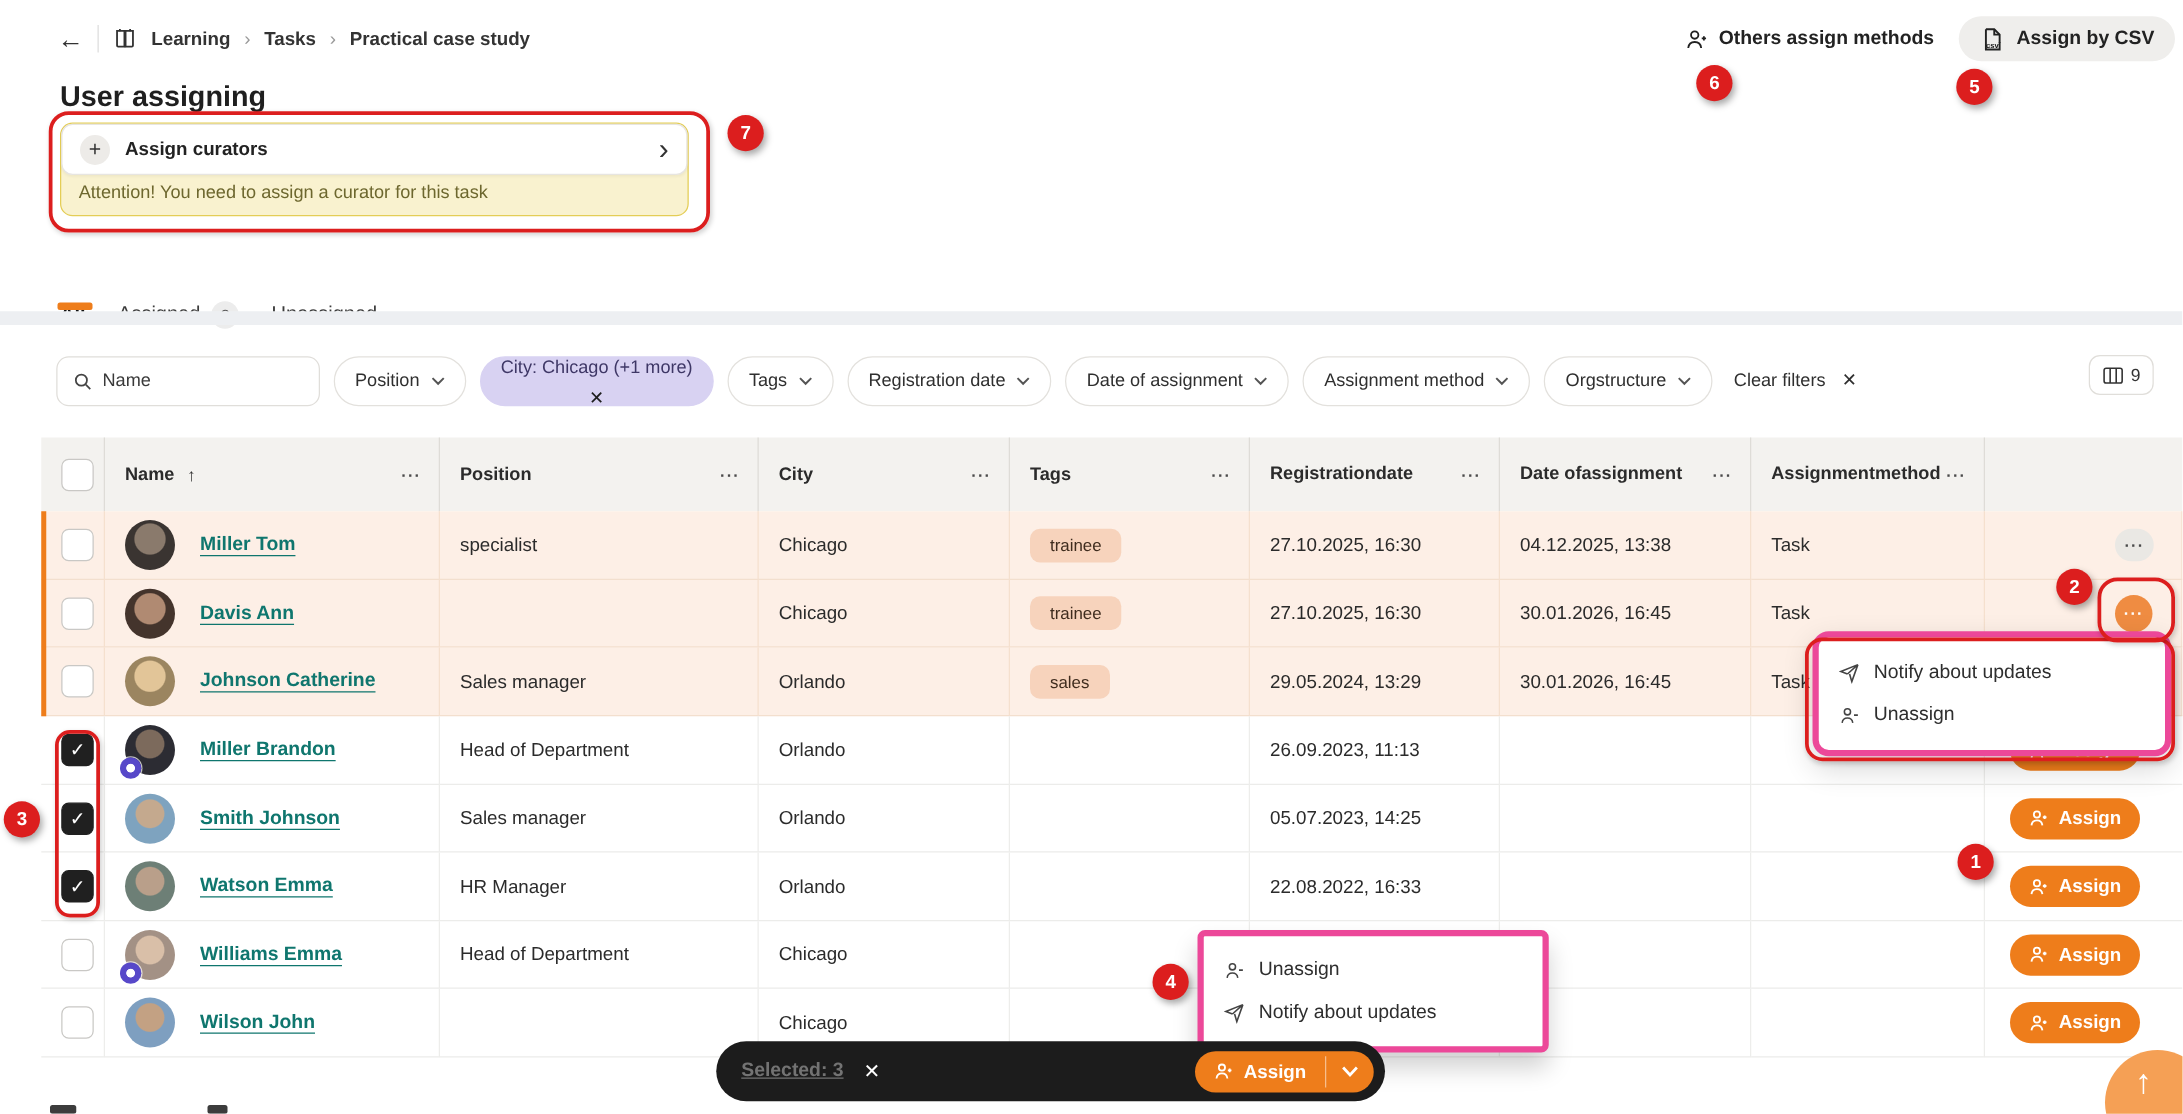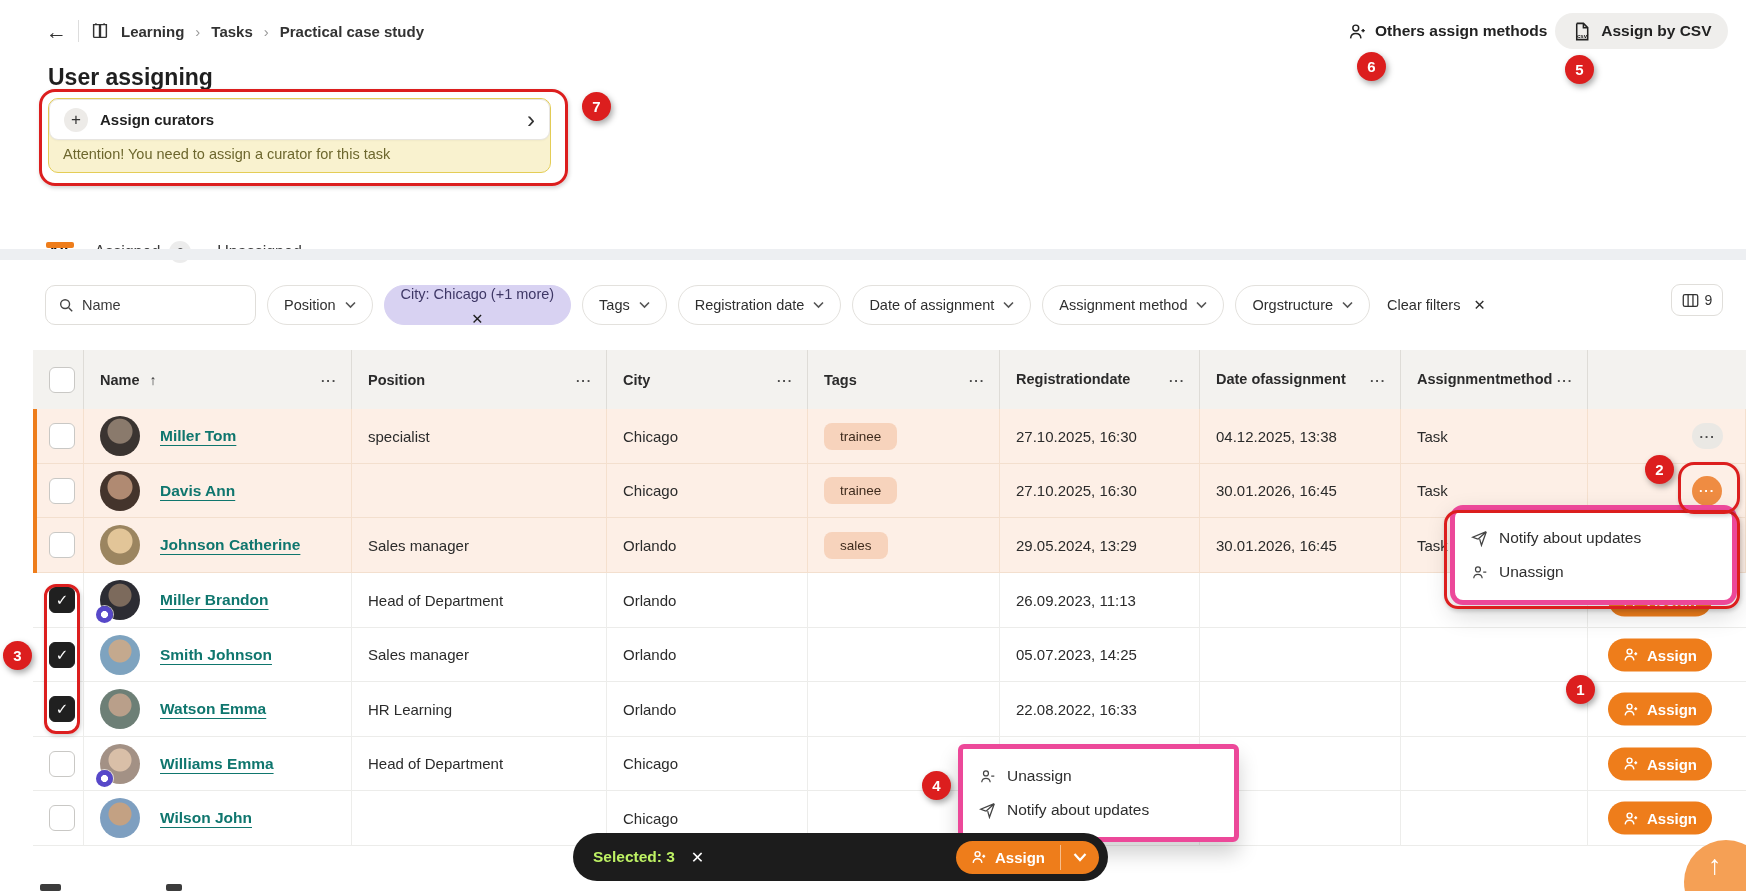--- a/index.html
+++ b/index.html
@@ -12,21 +12,21 @@
   .abs { position:absolute; }
   svg { display:block; }
 
   
   .crumbbar { left:46px; top:16px; height:30px; display:flex; align-items:center; gap:11px; }
   .backarrow { font-size:21px; color:#333; cursor:pointer; line-height:1; }
   .vdiv { width:1px; height:22px; background:#ddd; }
   .crumb { font-size:15px; color:#333; font-weight:600; }
   .crumbsep { font-size:15px; color:#9a9a9a; font-weight:400; }
 
-  .topactions { top:13px; left:1348px; display:flex; align-items:center; gap:8px; }
+  .topactions { top:13px; left:1348px; display:flex; align-items:center; gap:20px; }
   .otherslink { display:flex; align-items:center; gap:8px; font-size:15.5px; font-weight:600; color:#222; cursor:pointer; }
   .csvbtn { display:flex; align-items:center; gap:9px; height:36px; padding:0 16px;
     background:#efeeec; border-radius:18px; font-size:15.5px; font-weight:600; color:#222; cursor:pointer; }
 
   
   .pagetitle { left:48px; top:64px; font-size:23px; font-weight:700; color:#1f1f1f; }
   .curatorwrap { left:48px; top:98px; width:503px; height:75px; background:#f9f2cf;
     border:1.5px solid #e4cd56; border-radius:10px; }
   .curatorcard { position:absolute; left:0; top:0; width:100%; height:41px; background:#fff;
     border:1px solid #e7e5e1; border-radius:9px; display:flex; align-items:center; padding:0 14px; gap:12px; cursor:pointer;
@@ -119,21 +119,21 @@
   
   .menu { background:#fff; border:5px solid #ec4899; box-shadow:0 10px 24px rgba(0,0,0,.16); z-index:30; }
   .menuitem { display:flex; align-items:center; gap:11px; padding:8px 16px; font-size:15.5px; color:#2e2e2e; cursor:pointer; }
   .rowmenu { left:1450px; top:505px; width:287px; border-radius:13px; padding:11px 0; }
   .bulkmenu { left:958px; top:744px; width:281px; border-radius:6px; padding:10px 0;
     box-shadow:0 12px 20px rgba(0,0,0,.18); z-index:34; }
 
   
   .selbar { left:573px; top:833px; width:535px; height:48px; background:#1c1c1c; border-radius:24px;
     display:flex; align-items:center; padding:0 9px 0 20px; gap:16px; z-index:40; }
-  .sellabel { color:#bef264; font-size:15.5px; font-weight:700; }
+  .sellabel { color:#737373; font-size:15.5px; font-weight:700;text-decoration:underline; }
   .selclose { color:#fff; font-size:16px; cursor:pointer; }
   .bulkassign { margin-left:auto; height:33px; background:#ee7d1b; border-radius:17px; display:flex; align-items:stretch; cursor:pointer; }
   .bulkassign .main { display:flex; align-items:center; gap:8px; padding:0 15px; color:#fff; font-size:15px; font-weight:700; }
   .bulkassign .split { width:1px; background:rgba(255,255,255,.5); margin:4px 0; }
   .bulkassign .chev { width:38px; display:flex; align-items:center; justify-content:center; }
 
   
   .scrolltop { left:1684px; top:840px; width:84px; height:84px; border-radius:50%; background:#f5a055;
     z-index:45; cursor:pointer; }
   .scrolltop .up { position:absolute; left:24px; top:10px; color:#fff; font-size:27px; font-weight:700; }
@@ -451,21 +451,21 @@
   <div class="tr row">
     <div class="cell c0">
         <span class="cb checked">
           <span class="ck">✓</span>
         </span>
       </div>
     <div class="cell c1">
         <span class="avatar av6"></span>
       <span class="uname">Watson Emma</span>
       </div>
-    <div class="cell c2">HR Learning</div>
+    <div class="cell c2">HR Manager</div>
     <div class="cell c3">Orlando</div>
     <div class="cell c4"></div>
     <div class="cell c5">22.08.2022, 16:33</div>
     <div class="cell c6"></div>
     <div class="cell c7"></div>
     <div class="cell c8">
       <button class="assignbtn">
         <svg width="16" height="16" viewBox="0 0 22 22" fill="none" stroke="#fff" stroke-width="2">
           <circle cx="9" cy="7" r="3.4"></circle>
             <path d="M3 19c.4-3.6 3-5.6 6-5.6s5.6 2 6 5.6"></path>

